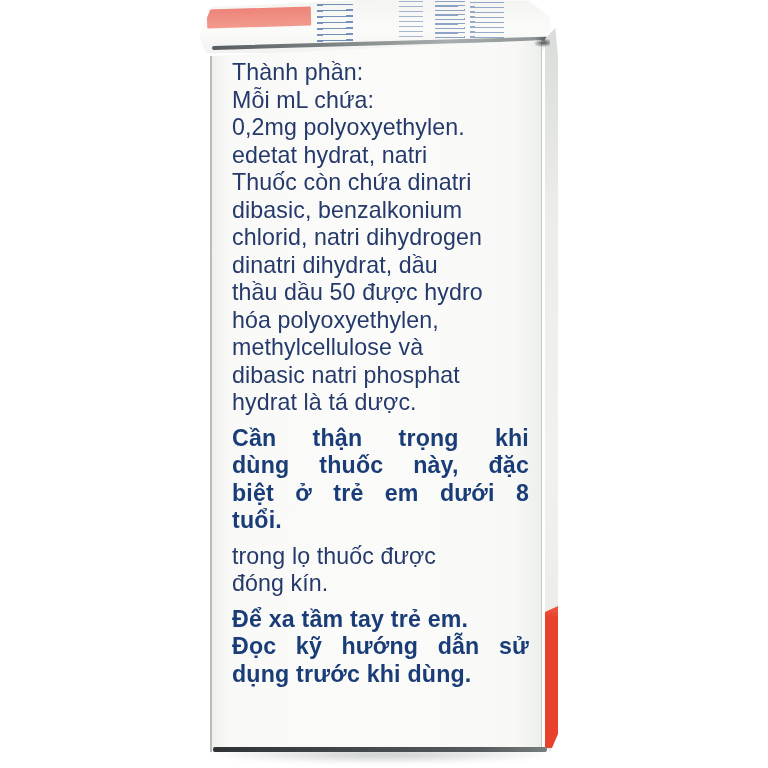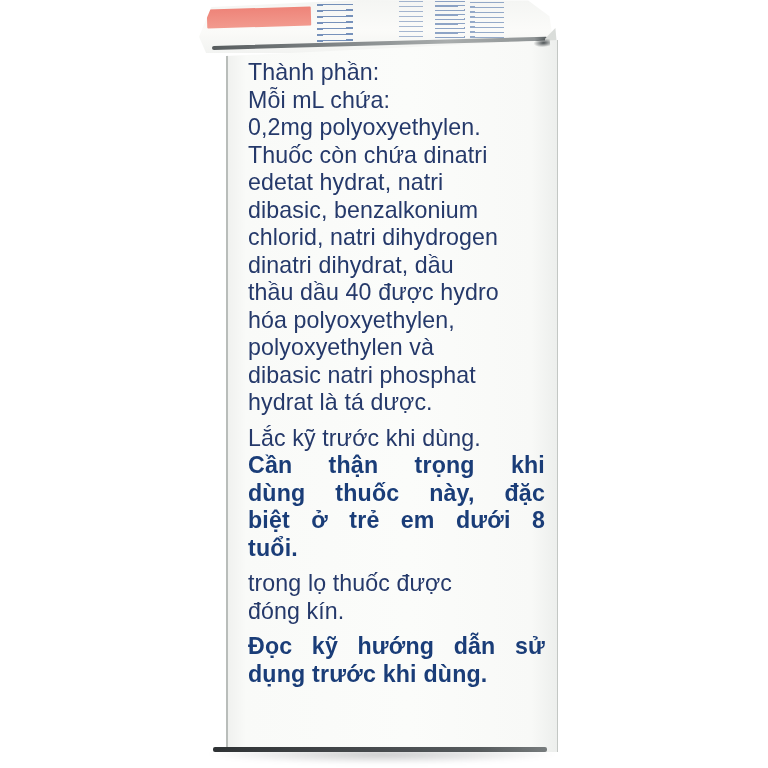--- a/index.html
+++ b/index.html
@@ -79,21 +79,21 @@
     position: absolute;
     left: 0; right: 0;
     top: 578px; height: 142px;
     background: linear-gradient(180deg, #ef5a42 0%, var(--red, #e8412c) 8%, var(--red, #e8412c) 100%);
     clip-path: polygon(0 6px, 100% 0, 100% 100%, 0 100%);
   }
 
   
   .front {
     position: absolute;
-    left: 226px; top: 40px;
+    left: 210px; top: 40px;
     width: 332px; height: 712px;
     background: linear-gradient(90deg, #eff0ee 0%, #f9faf8 6%, #fbfcfa 55%, #f8f9f7 92%, #eceeec 100%);
     clip-path: polygon(0 16px, 100% 0, 100% 100%, 0 100%);
   }
   .front-left-edge {
     position: absolute;
     left: 0; top: 14px; bottom: 0;
     width: 1.5px;
     background: #b9bdba;
   }
@@ -170,43 +170,43 @@
   </div>
 
   <div class="front">
     <div class="front-left-edge"></div>
     <div class="front-right-edge"></div>
     <div class="label-text">
         <div class="para">
           <div class="line">Thành phần:</div>
           <div class="line">Mỗi mL chứa:</div>
           <div class="line">0,2mg polyoxyethylen.</div>
+          <div class="line">edetat hydrat, natri</div>
           <div class="line">Thuốc còn chứa dinatri</div>
-          <div class="line">edetat hydrat, natri</div>
           <div class="line">dibasic, benzalkonium</div>
           <div class="line">chlorid, natri dihydrogen</div>
           <div class="line">dinatri dihydrat, dầu</div>
-          <div class="line">thầu dầu 40 được hydro</div>
+          <div class="line">thầu dầu 50 được hydro</div>
           <div class="line">hóa polyoxyethylen,</div>
-          <div class="line">polyoxyethylen và</div>
+          <div class="line">methylcellulose và</div>
           <div class="line">dibasic natri phosphat</div>
           <div class="line">hydrat là tá dược.</div>
         </div>
         <div class="para">
-          <div class="line">Lắc kỹ trước khi dùng.</div>
           <div class="line bold just">Cần thận trọng khi</div>
           <div class="line bold just">dùng thuốc này, đặc</div>
           <div class="line bold just">biệt ở trẻ em dưới 8</div>
           <div class="line bold">tuổi.</div>
         </div>
         <div class="para">
           <div class="line">trong lọ thuốc được</div>
           <div class="line">đóng kín.</div>
         </div>
         <div class="para">
+          <div class="line bold">Để xa tầm tay trẻ em.</div>
           <div class="line bold just">Đọc kỹ hướng dẫn sử</div>
           <div class="line bold">dụng trước khi dùng.</div>
         </div>
       </div>
   </div>
 
   <div class="corner-notch"></div>
 
   <div class="bottom-edge"></div>
   <div class="ground-shadow"></div>

